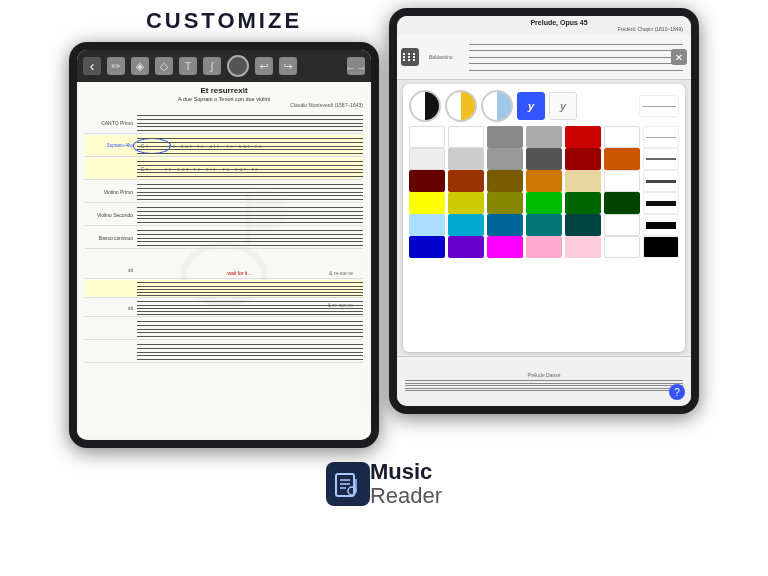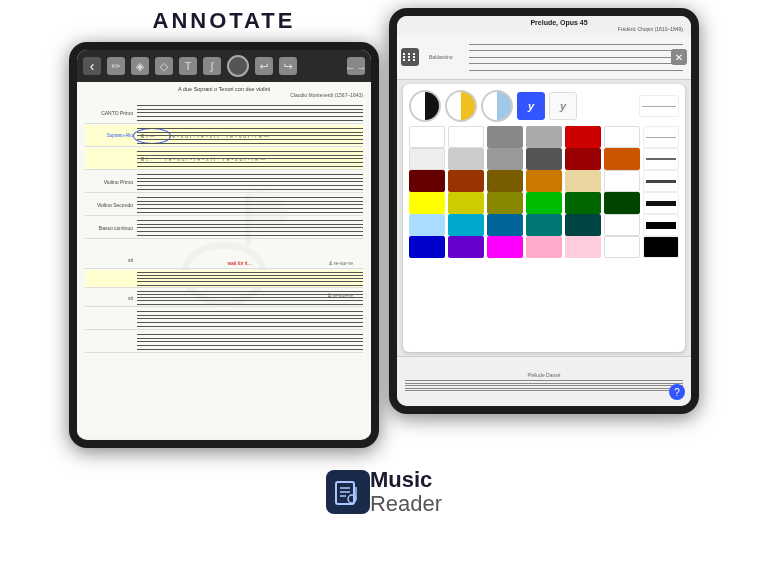--- a/index.html
+++ b/index.html
@@ -427,21 +427,21 @@
       display: flex;
       align-items: center;
       justify-content: center;
     }
 
     
     .bottom-logo {
       display: flex;
       align-items: center;
       gap: 0;
-      margin-top: 20px;
+      margin-top: 12px;
     }
 
     .logo-icon {
       width: 44px;
       height: 44px;
       background: #1a2a4a;
       border-radius: 8px;
       display: flex;
       align-items: center;
       justify-content: center;
@@ -460,21 +460,21 @@
       color: #555;
       line-height: 1.1;
     }
   </style>
 </head>
 <body>
 
 <div class="main-container">
 
   <div class="section">
-    <div class="section-title">ANNOTATE</div>
+    <div class="section-title">CUSTOMIZE</div>
 
     <div class="tablet left-tablet">
       <div class="tablet-screen">
 
         <div class="toolbar">
           <div class="toolbar-icon chevron">‹</div>
           <div class="toolbar-icon">✏</div>
           <div class="toolbar-icon">◈</div>
           <div class="toolbar-icon">◇</div>
           <div class="toolbar-icon">T</div>
@@ -489,20 +489,21 @@
         <div class="score-area" style="position:relative; overflow:hidden; height: 355px;">
 
           <div class="watermark">
             <svg viewBox="0 0 100 100">
               <ellipse cx="50" cy="60" rx="25" ry="18" stroke="#888" stroke-width="4" fill="none"></ellipse>
               <line x1="65" y1="42" x2="65" y2="10" stroke="#888" stroke-width="4"></line>
               <path d="M65,10 Q90,5 88,25 Q85,35 65,32" stroke="#888" stroke-width="3" fill="#888" opacity="0.5"></path>
             </svg>
           </div>
 
+          <div class="score-title">Et resurrexit</div>
           <div class="score-subtitle">A due Soprani o Tenori con due violini</div>
           <div class="score-composer">Claudio Monteverdi (1567–1643)</div>
 
           <div class="staff-row">
             <div class="staff-label" style="font-size:5px;">CANTO Primo</div>
             <div class="staff-lines">
               <div class="staff-line"></div>
                 <div class="staff-line"></div>
                 <div class="staff-line"></div>
                 <div class="staff-line"></div>

